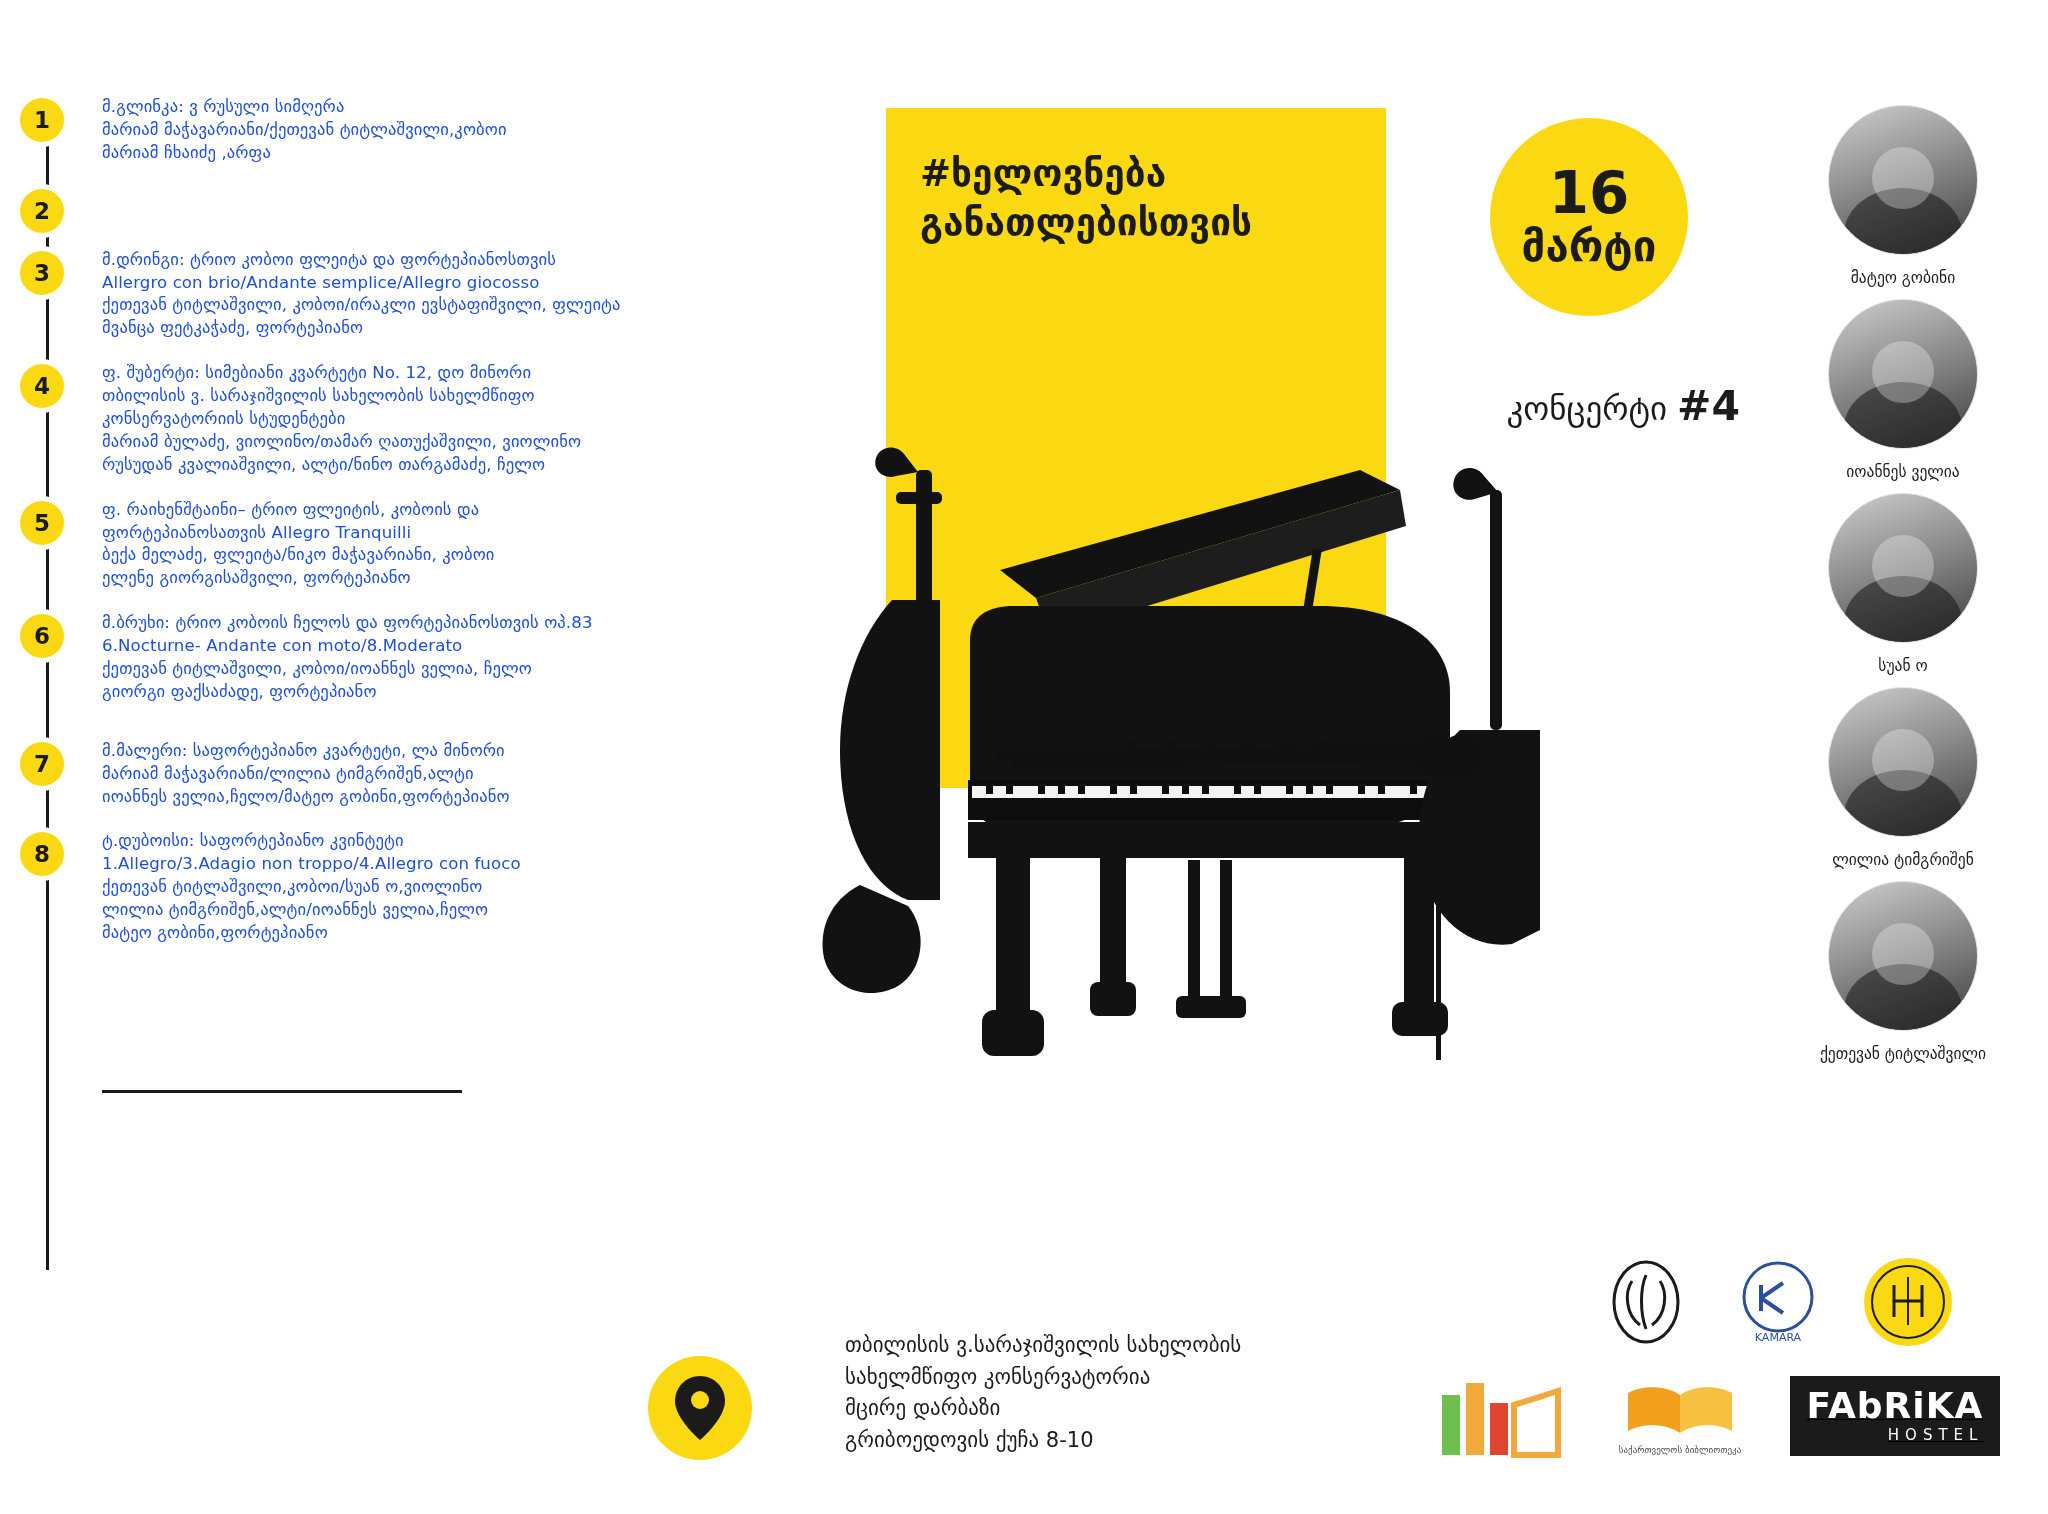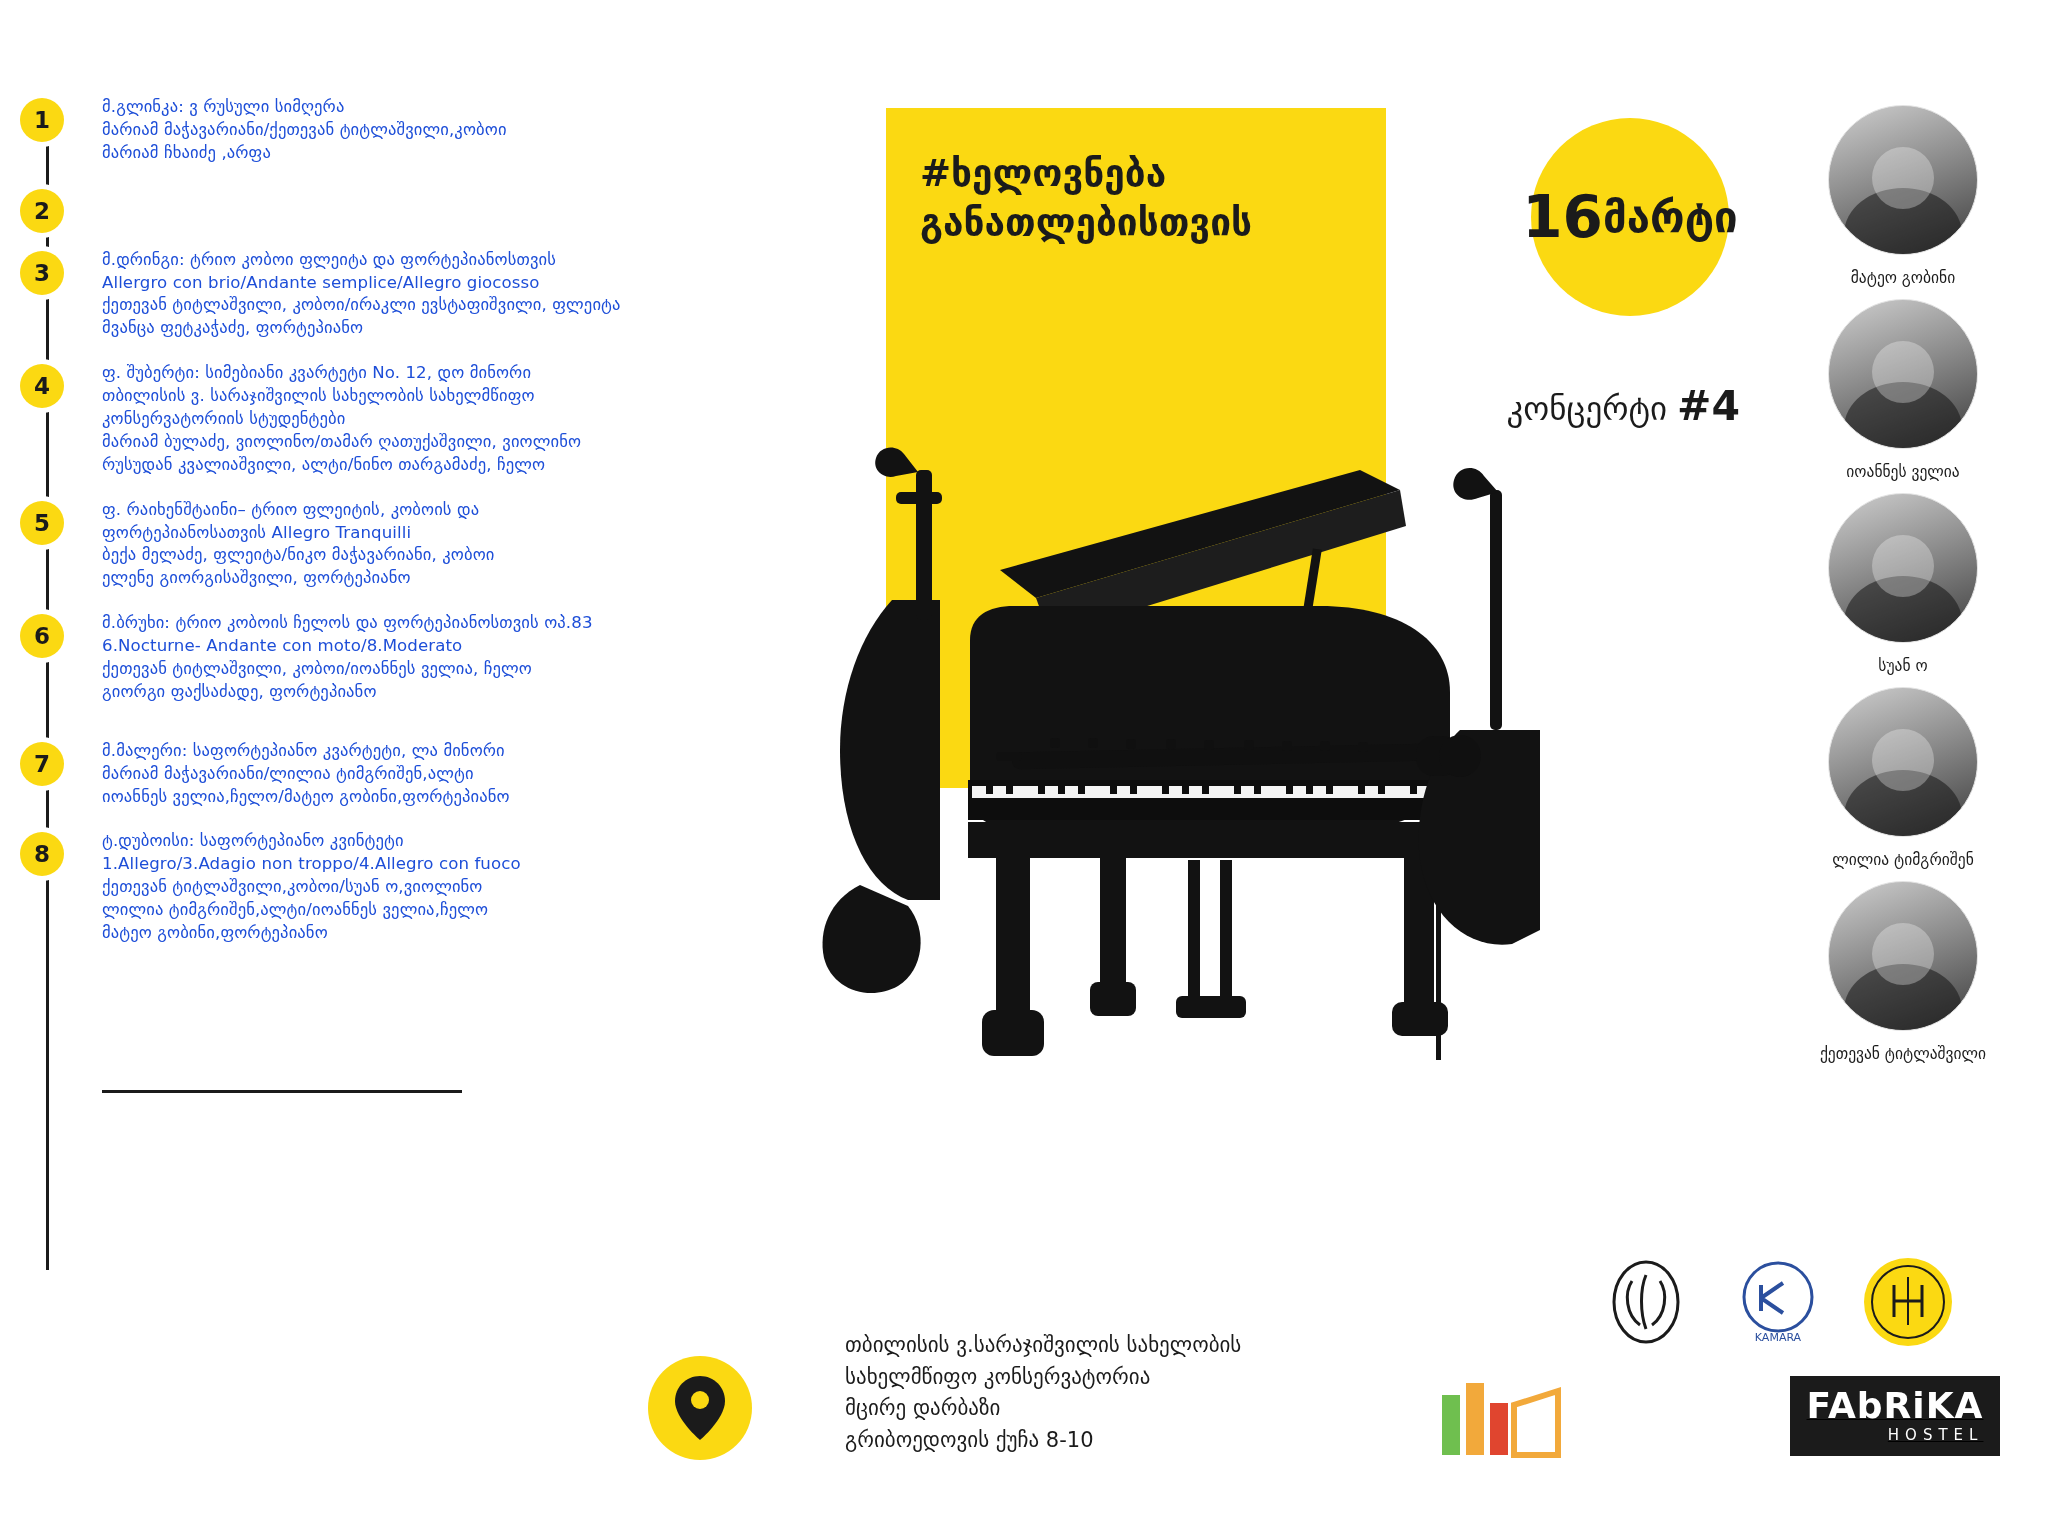--- a/index.html
+++ b/index.html
@@ -65,24 +65,24 @@
     font-size:37px;
     line-height:1.32;
     font-weight:bold;
     color:#1b1b1b;
     white-space:pre-line;
   }
 
   
   .date-badge{
     position:absolute;
-    left:1531px;top:118px;
+    left:1490px;top:118px;
     width:198px;height:198px;border-radius:50%;
     background:#fbd912;
-    display:flex;flex-direction:row;align-items:center;justify-content:center;
+    display:flex;flex-direction:column;align-items:center;justify-content:center;
     color:#1b1b1b;
   }
   .date-badge .d-num{font-size:58px;font-weight:bold;line-height:1;}
   .date-badge .d-mon{font-size:42px;font-weight:bold;line-height:1.1;margin-top:2px;}
 
   .concert-label{
     position:absolute;
     left:1400px;top:382px;
     width:340px;
     text-align:right;
@@ -412,20 +412,27 @@
 
     <div class="logo logo-books">
       <svg width="136" height="94" viewBox="0 0 136 94" xmlns="http://www.w3.org/2000/svg" aria-hidden="true">
         <rect x="10" y="26" width="18" height="60" fill="#6fbf4f"></rect>
         <rect x="34" y="14" width="18" height="72" fill="#f2a93b"></rect>
         <rect x="58" y="34" width="18" height="52" fill="#e0452f"></rect>
         <path d="M82 86 L82 36 L126 22 L126 86 Z" fill="none" stroke="#f2a93b" stroke-width="6"></path>
       </svg>
     </div>
 
+    <div class="logo logo-library">
+      <svg width="156" height="90" viewBox="0 0 156 90" xmlns="http://www.w3.org/2000/svg" aria-hidden="true">
+        <path d="M78 22 C64 12 40 12 26 20 L26 58 C40 50 64 50 78 60 Z" fill="#f4a01f"></path>
+        <path d="M78 22 C92 12 116 12 130 20 L130 58 C116 50 92 50 78 60 Z" fill="#f6c141"></path>
+        <text x="78" y="80" font-size="9" fill="#444" text-anchor="middle" font-family="DejaVu Sans, sans-serif">საქართველოს ბიბლიოთეკა</text>
+      </svg>
+    </div>
 
     <div class="logo logo-fabrika">
       <div style="text-align:center;">
         <span class="fabrika-text">FAbRiKA</span>
         <span class="fabrika-sub">HOSTEL</span>
       </div>
     </div>
 
   </div>
 

